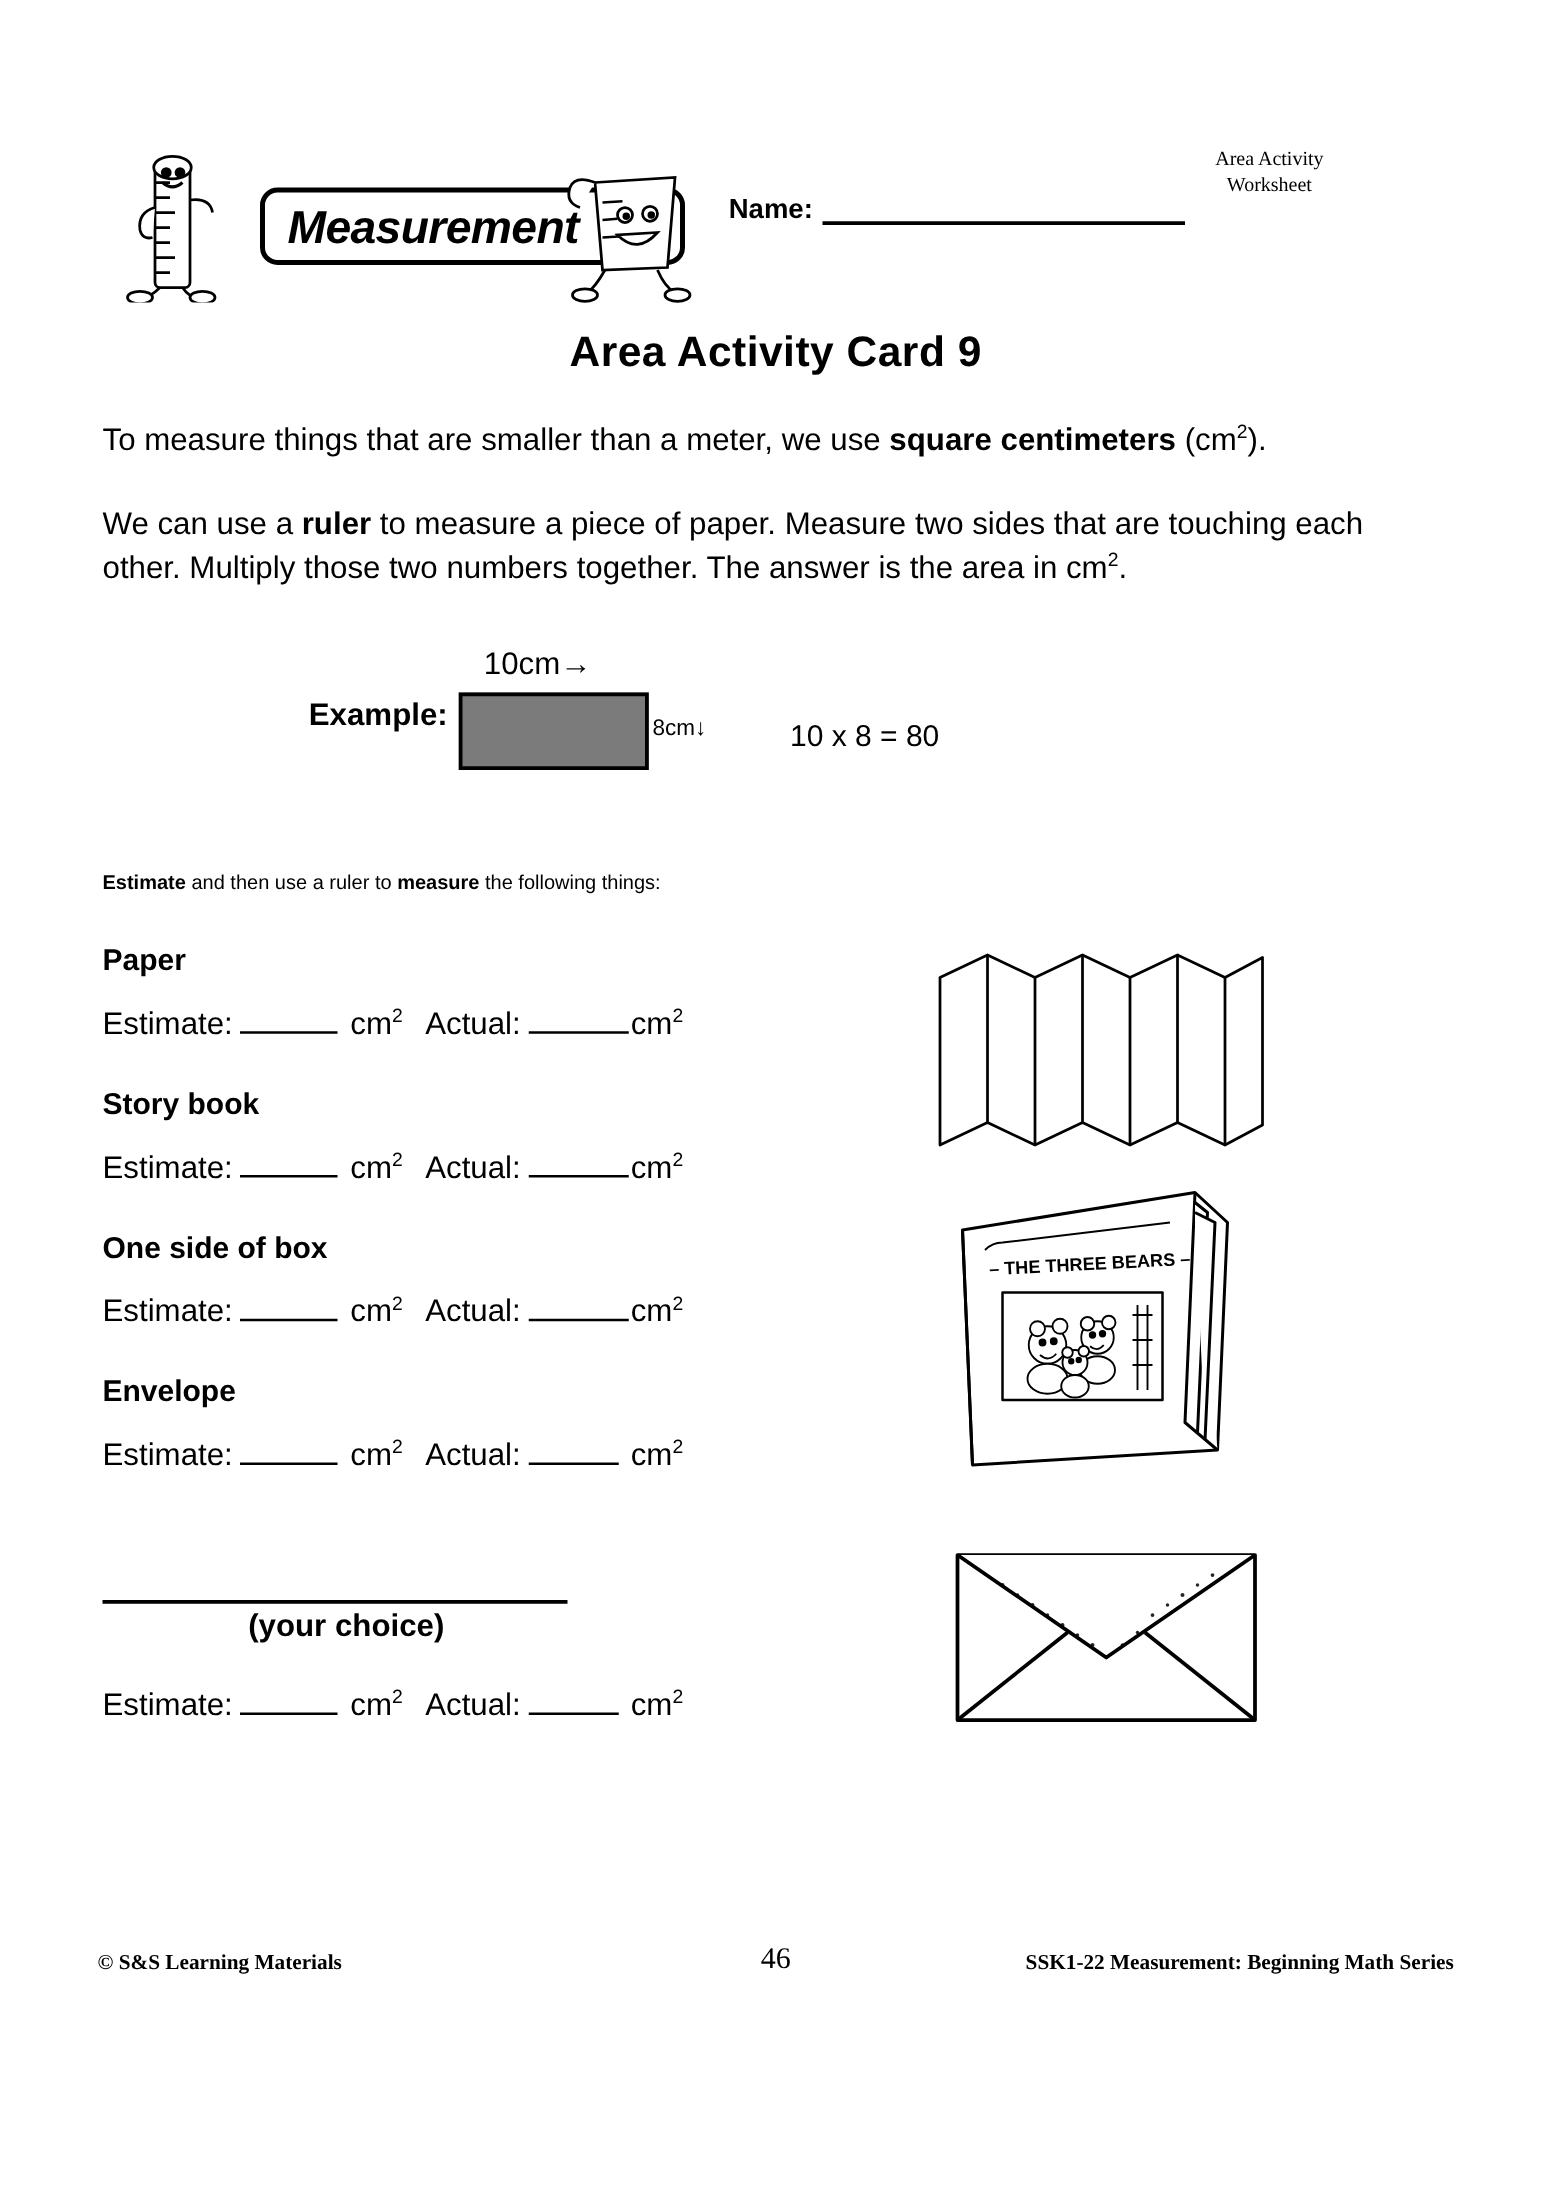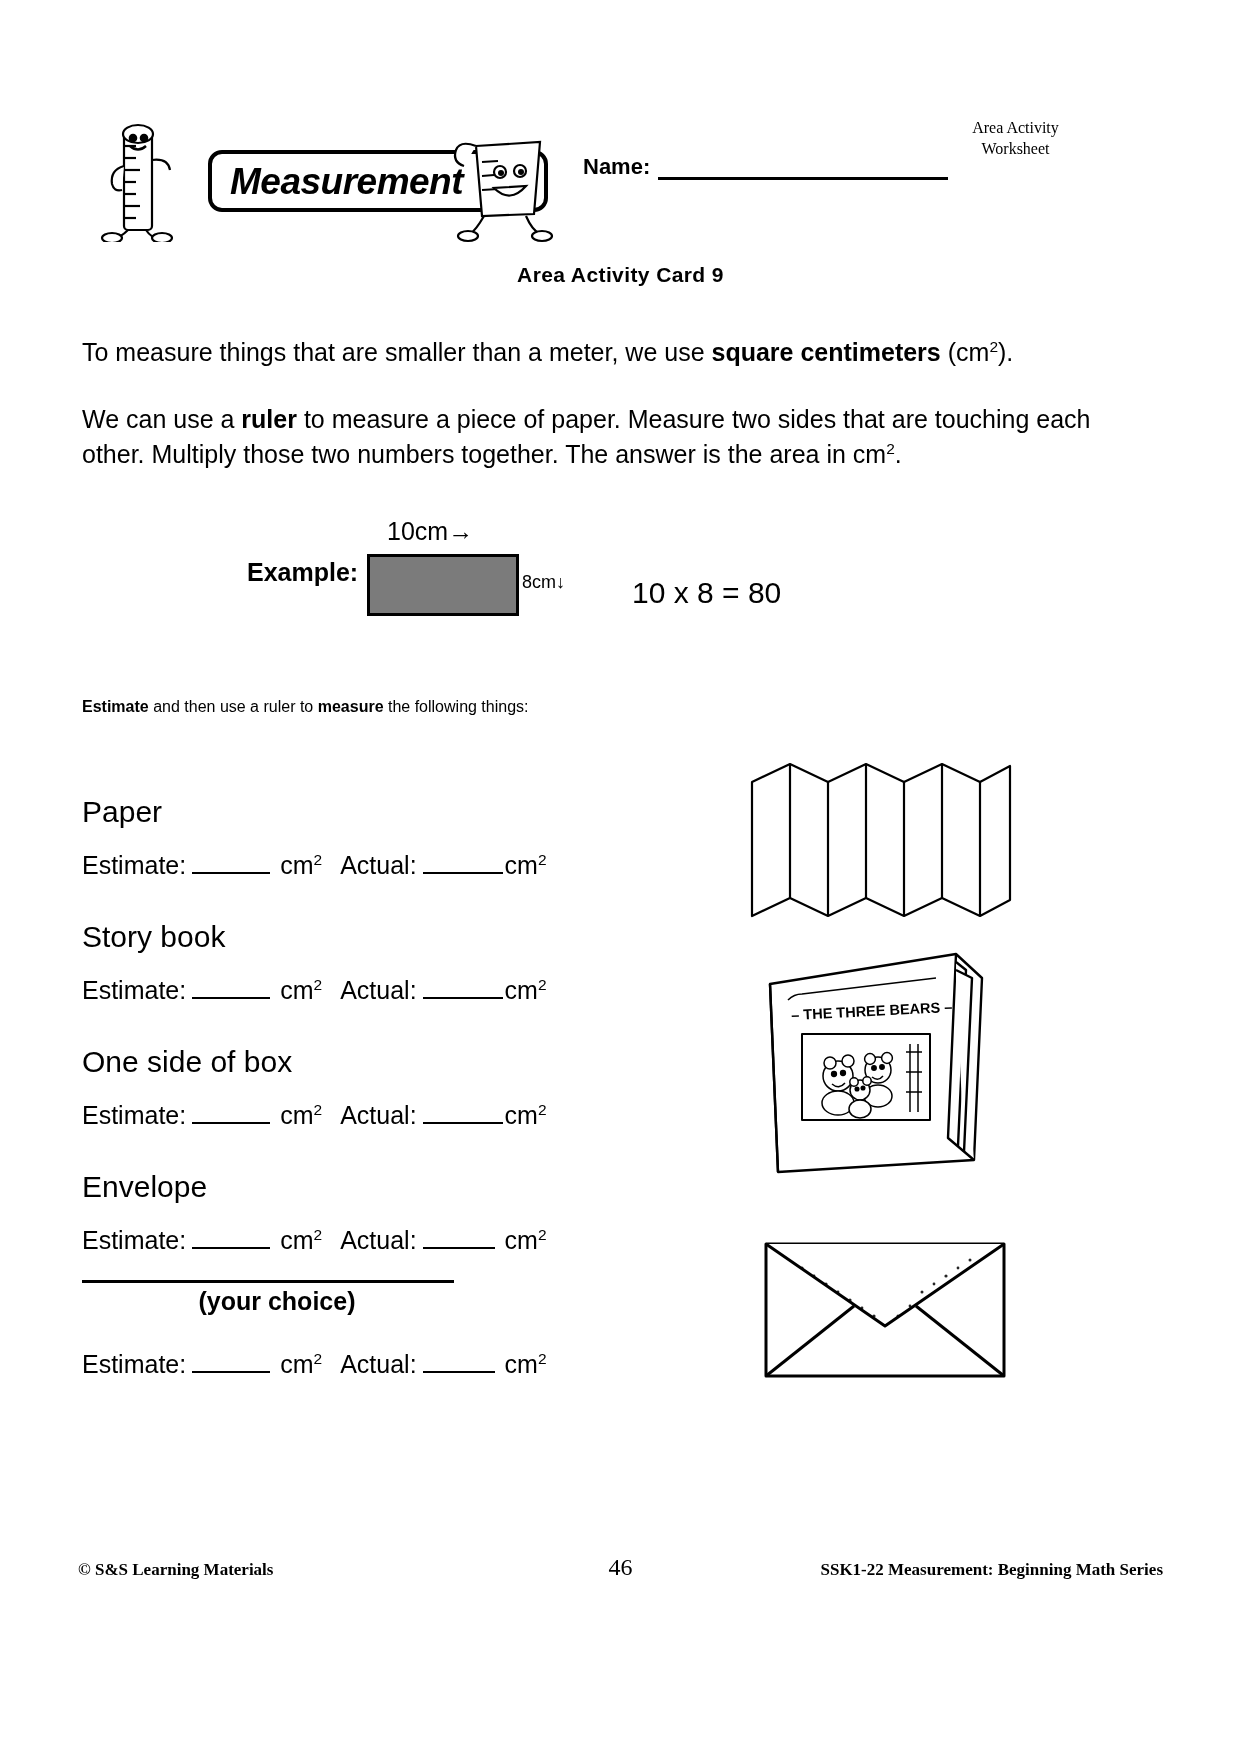--- a/index.html
+++ b/index.html
@@ -96,21 +96,21 @@
     line-height: 21px;
   }
 
   
   .card-title {
     position: absolute;
     left: 0;
     right: 0;
     top: 263px;
     text-align: center;
-    font-size: 21px;
+    font-size: 34px;
     font-weight: bold;
     letter-spacing: 0.4px;
   }
 
   
   .body-col {
     position: absolute;
     left: 82px;
     top: 335px;
     width: 1010px;
@@ -161,21 +161,21 @@
   .dim-right {
     position: absolute;
     left: 440px;
     top: 60px;
     font-size: 18px;
   }
   .equation {
     position: absolute;
     left: 550px;
     top: 64px;
-    font-size: 30px;
+    font-size: 24px;
   }
   .conclusion {
     position: absolute;
     left: 0;
     top: 118px;
     width: 720px;
     text-align: center;
     font-size: 25px;
   }
 
@@ -189,24 +189,23 @@
 
   
   .items {
     position: absolute;
     left: 82px;
     top: 755px;
     width: 640px;
   }
   .item { margin-bottom: 12px; }
   .item-name {
-    font-size: 30px;
-    font-weight: normal;
+    font-size: 24px;
+    font-weight: bold;
     margin-bottom: 22px;
-    margin-top: 40px;
   }
   .row {
     font-size: 25px;
     white-space: nowrap;
     margin-bottom: 36px;
   }
   .blank {
     display: inline-block;
     border-bottom: 2px solid #000;
     height: 20px;

